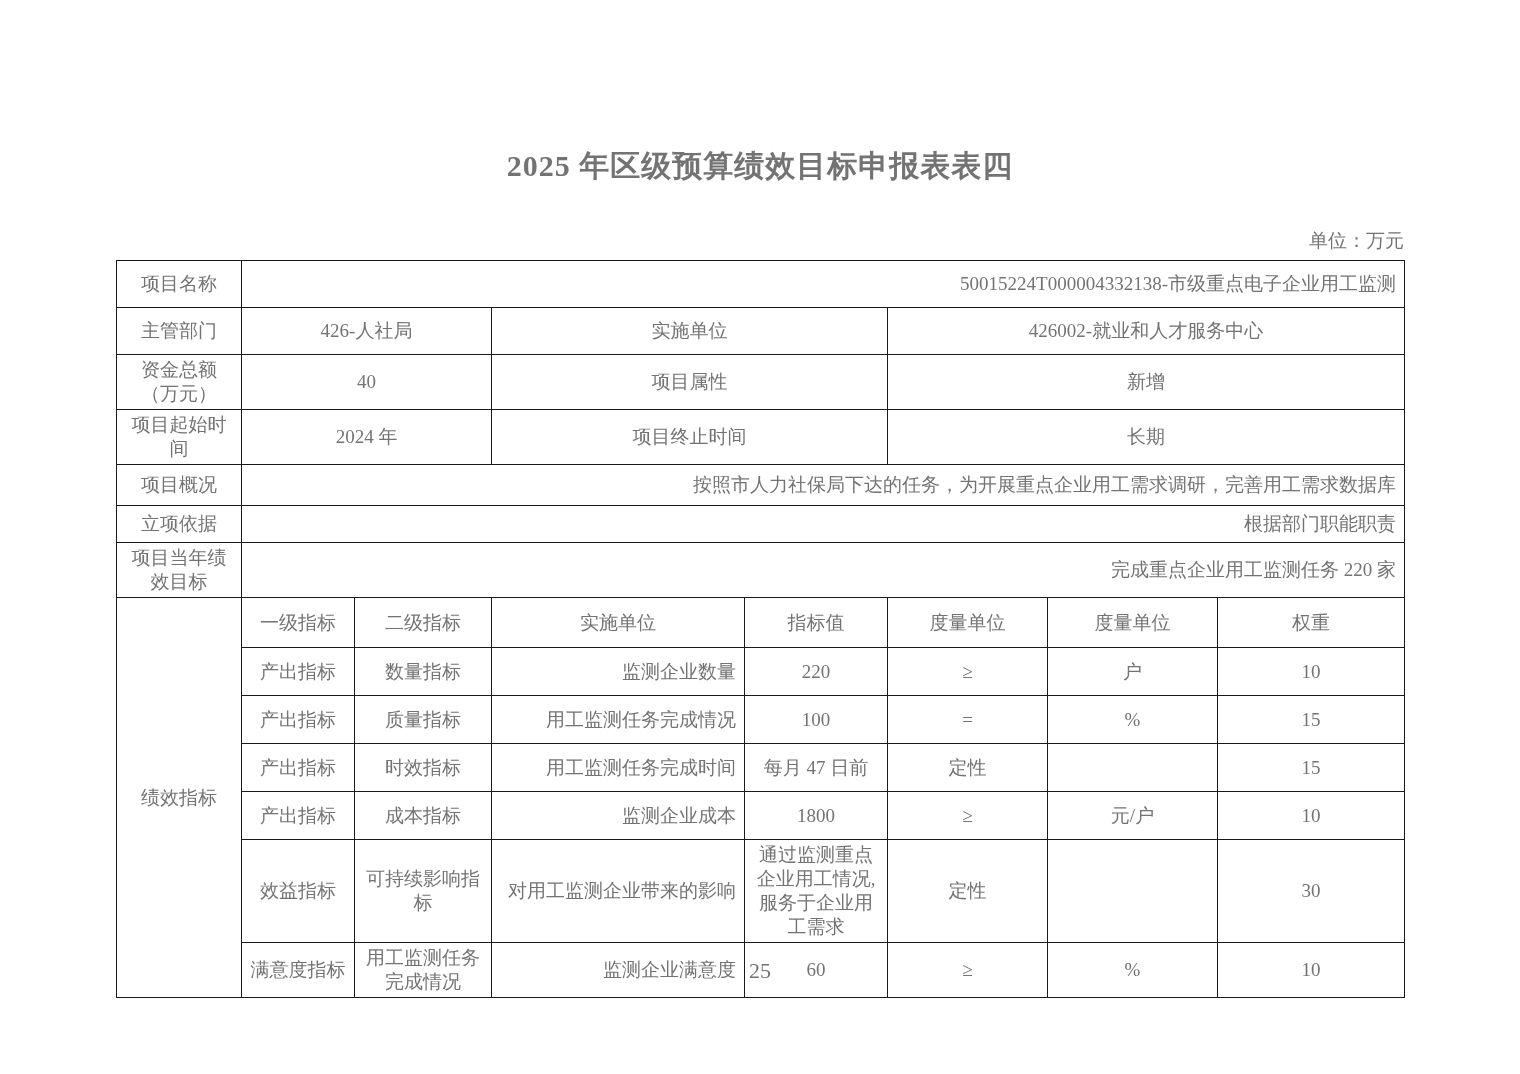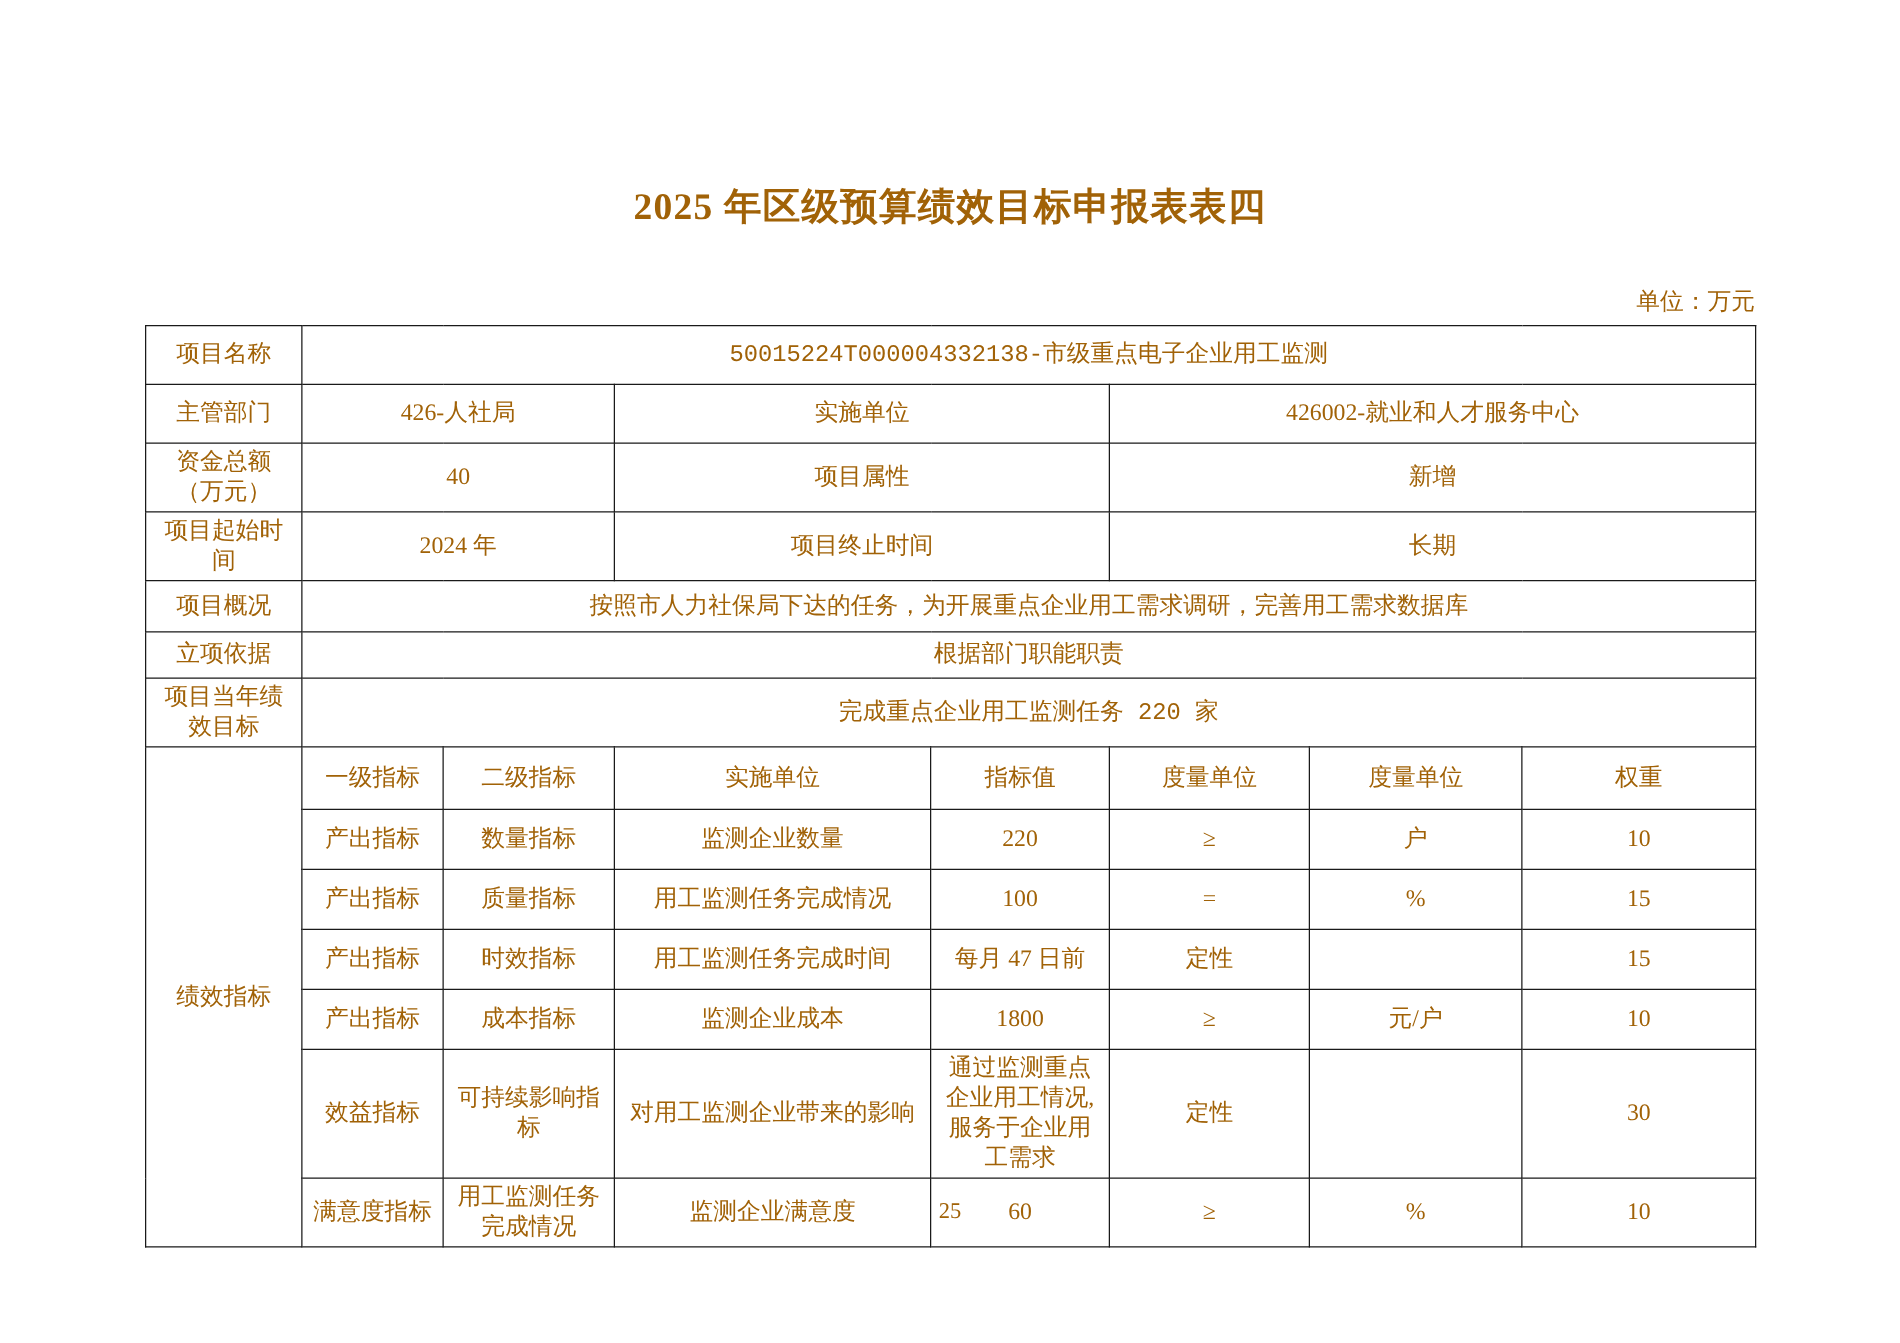--- a/index.html
+++ b/index.html
@@ -1,17 +1,17 @@
 <!DOCTYPE html>
 <html><head>
 <meta charset="utf-8">
 <style>
   html, body { margin:0; padding:0; background:#ffffff; }
   .page {
-    width:1520px; height:1074px; background:#ffffff; color:#a16207;
+    width:1520px; height:1074px; background:#ffffff; color:#737373;
     font-family:"Liberation Serif","DejaVu Serif",serif;
     position:relative; overflow:hidden;
   }
   .doc-title {
     padding-top:148px; text-align:center;
     font-size:30px; font-weight:bold; letter-spacing:1px; line-height:36px;
   }
   .unit-note {
     width:1288px; margin:44px auto 6px 116px;
     text-align:right; font-size:19px;
@@ -20,24 +20,24 @@
     border-collapse:collapse; table-layout:fixed;
     width:1288px; margin-left:116px;
   }
   table.main td {
     border:1px solid #1a1a1a;
     font-size:19px; line-height:24px;
     padding:3px 8px; vertical-align:middle;
     overflow:hidden; word-break:break-all;
   }
   td.c { text-align:center;margin-left:23px; }
-  td.l { text-align:center; padding-left:11px;font-family:Liberation Mono, monospace; }
+  td.l { text-align:right; padding-left:11px; }
   .footer-pageno {
     position:absolute; left:0; right:0; top:958px;
-    text-align:center; font-size:18px;
+    text-align:center; font-size:22px;
   }
 </style>
 </head>
 <body>
 
 <div class="page">
 
   <div class="doc-title">2025 年区级预算绩效目标申报表表四</div>
 
   <div class="unit-note">单位：万元</div>

